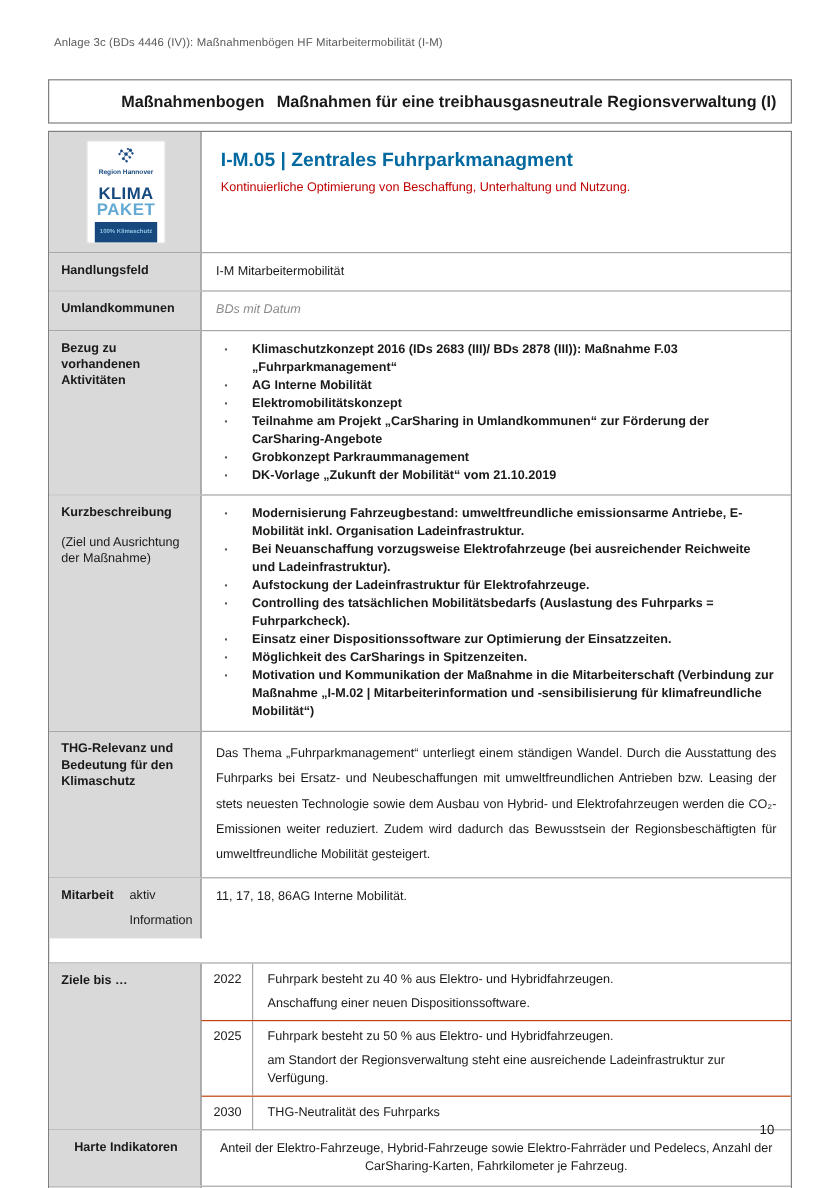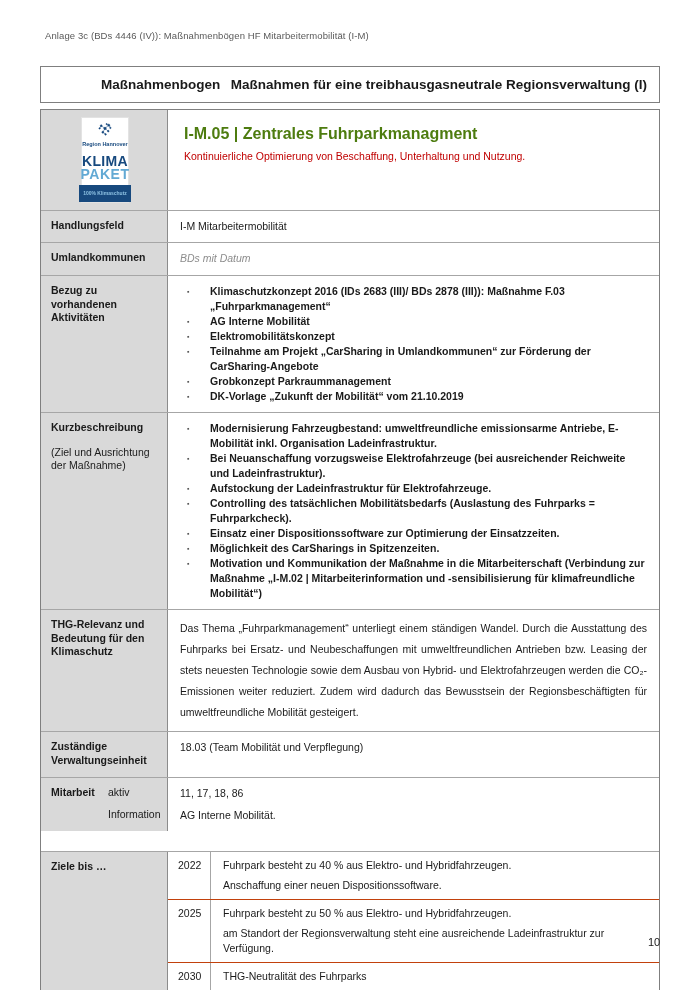--- a/index.html
+++ b/index.html
@@ -36,59 +36,59 @@
   .r-kurz   { min-height:133px; }
   .r-thg    { min-height:65px; }
   .r-zust   { min-height:46px; }
   .r-mit    { min-height:42px; }
   .r-ziele  { min-height:106px;margin-top:20px; }
   .r-harte  { min-height:44px;text-align:center; }
   .r-weiche { min-height:30px; }
 
   
   .logo-cell { display:flex; align-items:flex-start; justify-content:center; padding-top:8px; }
-  .logo-box { width:46px; height:84px; background:#fff; display:flex; flex-direction:column;
+  .logo-box { width:64px; height:84px; background:#fff; display:flex; flex-direction:column;
     align-items:center; padding-top:5px; box-shadow:0 0 0 1px #e3e3e3; }
   .logo-icon { width:26px; height:24px; }
   .logo-region { font-size:5.5px; font-weight:bold; color:#17497e; margin-top:2px; }
   .logo-klima { font-size:14px; font-weight:bold; color:#17497e; line-height:14px; margin-top:2px; letter-spacing:.3px; }
   .logo-paket { font-size:14px; font-weight:bold; color:#62a9d4; line-height:13px; letter-spacing:.5px; }
   .logo-badge { margin-top:4px; width:52px; background:#17497e; color:#8fc3e4; font-size:5px;
     text-align:center; padding:2px 0; }
 
   
   .measure-cell { padding:16px 14px 0 16px; }
-  .measure-title { color:#4d7c0f; font-size:16px; font-weight:bold; }
+  .measure-title { color:#0369a1; font-size:16px; font-weight:bold; }
   .measure-sub { color:#c00000; font-size:10.5px; margin-top:8px; }
 
   .value-italic { color:#8c8c8c; font-style:italic; }
 
   
   .bullets { display:block;font-weight:bold; }
   .bullet-row { display:grid; grid-template-columns:30px 1fr; }
   .bullet { color:#595959; font-size:7px; line-height:15px; padding-left:7px; }
   .bullet-text { line-height:15px; }
 
   .thg-text { text-align:justify; line-height:21px; }
 
   
   .mit-l { display:grid; grid-template-columns:57px 1fr; row-gap:7px; }
   .mit-l .m-sub { font-weight:normal; }
-  .mit-c { display:flex; flex-direction:column; row-gap:7px; }
+  .mit-c { display:flex; flex-direction:row; row-gap:7px; }
 
   
   .ccell.goals-wrap { padding:0; }
   .goal-row { display:grid; grid-template-columns:42px 1fr; }
   .goal-row + .goal-row { border-top:1px solid #c2410c; }
   .goal-year { padding:6px 0 6px 10px; font-size:10.5px; line-height:15px; }
   .goal-text { border-left:1px solid #a6a6a6; padding:6px 10px 6px 12px; }
   .goal-line { font-size:10.5px; line-height:15px; }
   .goal-line + .goal-line { margin-top:5px; }
 
-  .page-number { position:absolute; left:648px; top:936px; font-size:11px; color:#1a1a1a; }
+  .page-number { position:absolute; left:633px; top:936px; font-size:11px; color:#1a1a1a; }
 </style>
 </head>
 <body>
 
 <div class="page">
 
   <div class="header-note">Anlage 3c (BDs 4446 (IV)): Maßnahmenbögen HF Mitarbeitermobilität (I-M)</div>
 
   <div class="doc">
 
@@ -229,24 +229,20 @@
               </div>
             </div>
         </div>
       </div>
 
       <div class="mrow r-thg">
         <div class="lcell">THG-Relevanz und Bedeutung für den Klimaschutz</div>
         <div class="ccell thg-text">Das Thema „Fuhrparkmanagement“ unterliegt einem ständigen Wandel. Durch die Ausstattung des Fuhrparks bei Ersatz- und Neubeschaffungen mit umweltfreundlichen Antrieben bzw. Leasing der stets neuesten Technologie sowie dem Ausbau von Hybrid- und Elektrofahrzeugen werden die CO₂-Emissionen weiter reduziert. Zudem wird dadurch das Bewusstsein der Regionsbeschäftigten für umweltfreundliche Mobilität gesteigert.</div>
       </div>
 
-      <div class="mrow r-zust">
-        <div class="lcell">Zuständige Verwaltungseinheit</div>
-        <div class="ccell">18.03 (Team Mobilität und Verpflegung)</div>
-      </div>
 
       <div class="mrow r-mit">
         <div class="lcell mit-l">
           <div>Mitarbeit</div>
           <div class="m-sub">aktiv</div>
           <div></div>
           <div class="m-sub">Information</div>
         </div>
         <div class="ccell mit-c">
           <div>11, 17, 18, 86</div>

